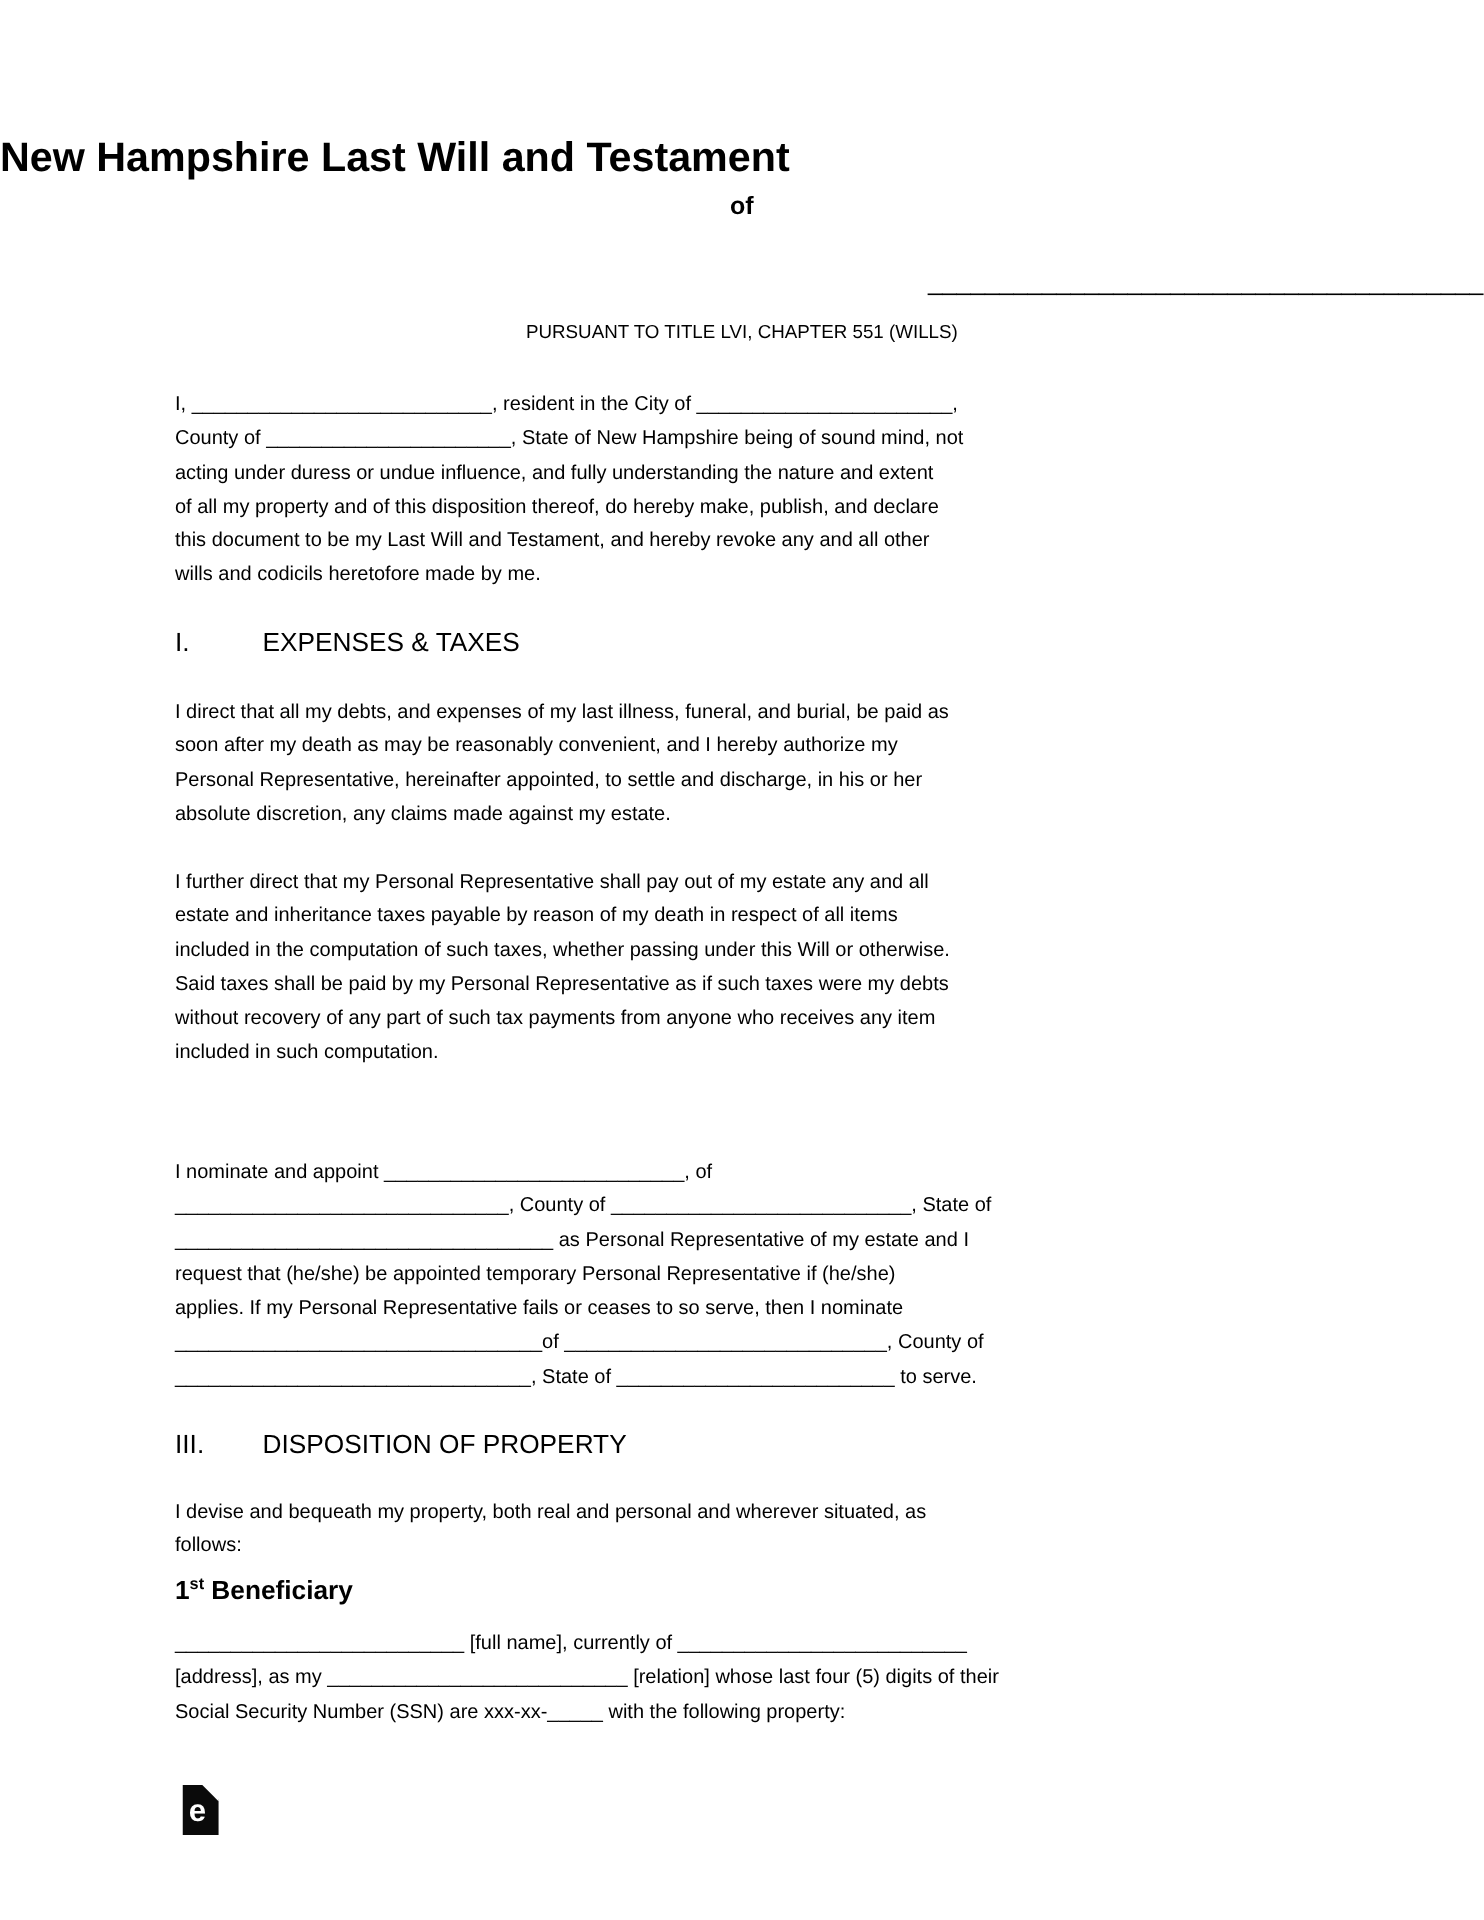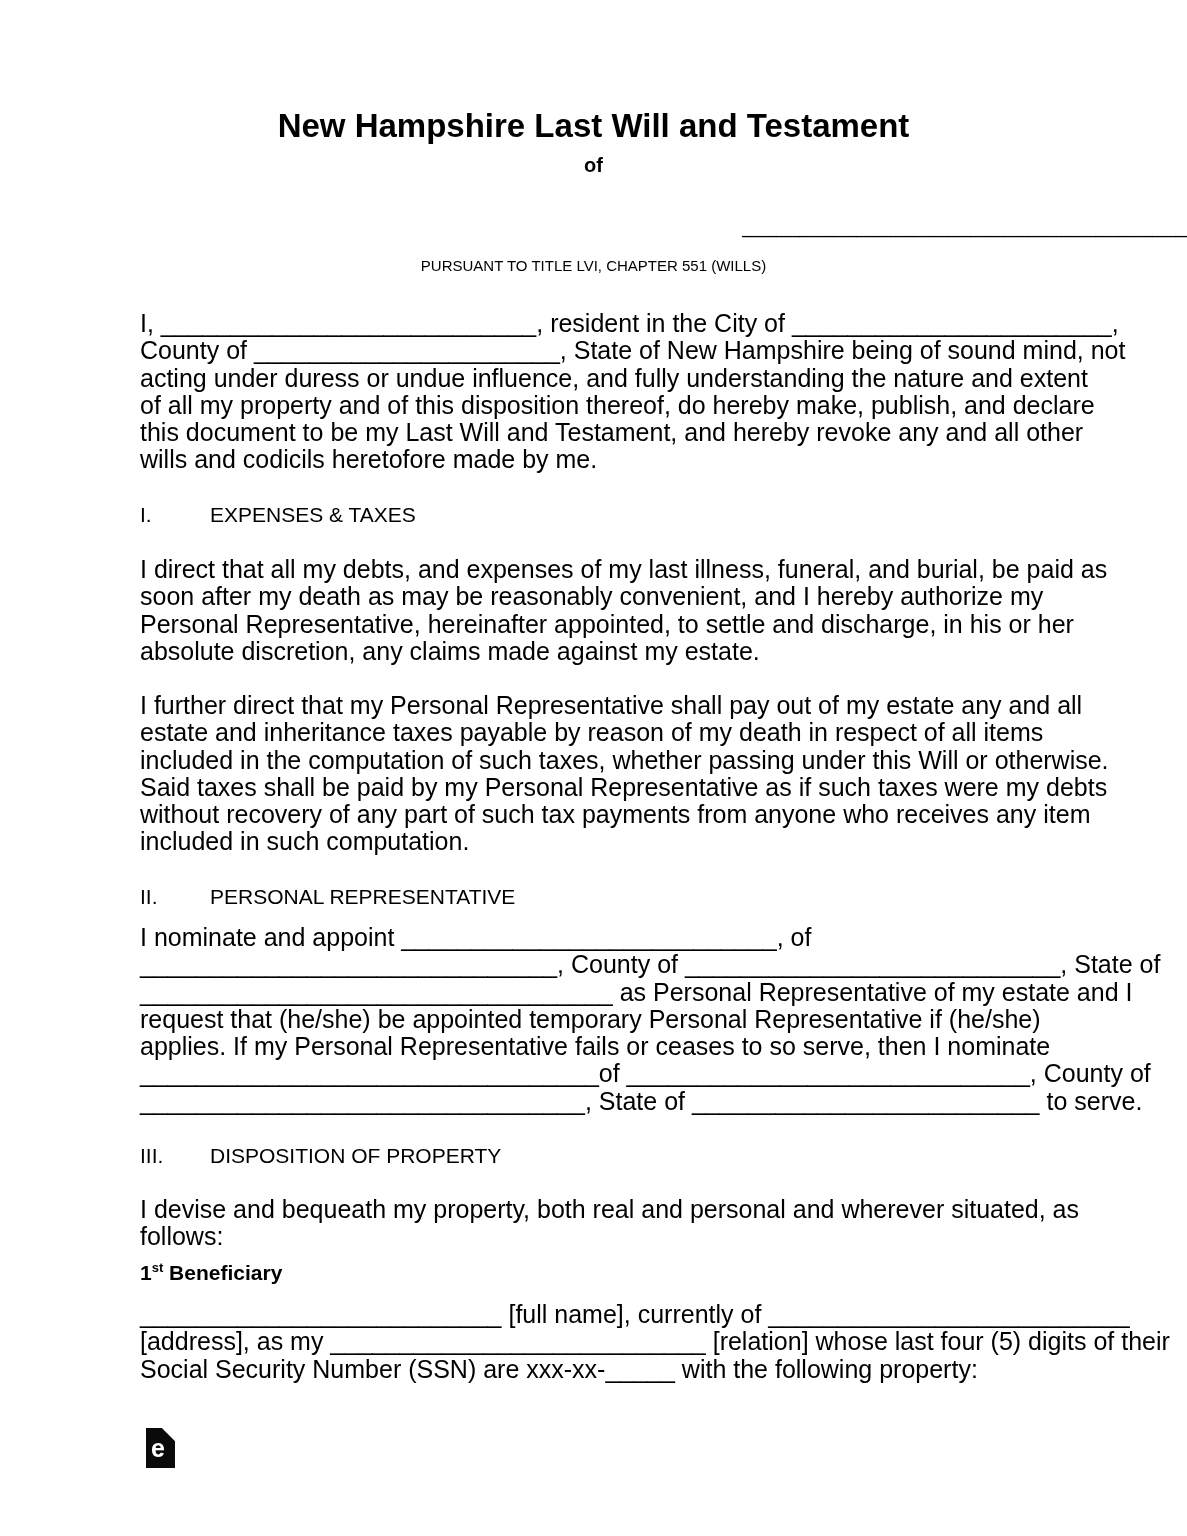--- a/index.html
+++ b/index.html
@@ -6,40 +6,40 @@
   .page {
     position:relative;
     width:1187px; height:1536px;
     background:#ffffff;
     color:#000000;
     font-family:"Liberation Sans","DejaVu Sans",sans-serif;
     overflow:hidden;
   }
   .title {
     position:absolute; top:107px; left:0; width:100%;
-    margin:0; text-align:center;
+    margin:0; text-align:left;
     font-size:33px; line-height:38px; font-weight:bold;
     letter-spacing:0;
   }
   .subtitle-of {
     position:absolute; top:154px; left:0; width:100%;
     text-align:center; font-size:20px; line-height:23px; font-weight:bold;
   }
   .name-line {
     position:absolute; top:212px; left:0; width:100%;
     text-align:right; font-size:20.5px; line-height:27.3px;
     white-space:pre;
   }
   .statute {
     position:absolute; top:252px; left:0; width:100%;
     text-align:center; font-size:15px; line-height:27.3px;
   }
   .para {
     position:absolute; left:140px;
-    font-size:25px; line-height:27.3px;
+    font-size:16px; line-height:27.3px;
     white-space:pre; margin:0;
   }
   .heading {
     position:absolute; left:140px;
     font-size:21px; line-height:27.3px; font-weight:normal;
     white-space:pre;
   }
   .heading .numeral { display:inline-block; width:70px; }
   .bene-heading {
     position:absolute; left:140px;
@@ -80,21 +80,20 @@
 Personal Representative, hereinafter appointed, to settle and discharge, in his or her
 absolute discretion, any claims made against my estate.</div>
 
   <div class="para" style="top:692px">I further direct that my Personal Representative shall pay out of my estate any and all
 estate and inheritance taxes payable by reason of my death in respect of all items
 included in the computation of such taxes, whether passing under this Will or otherwise.
 Said taxes shall be paid by my Personal Representative as if such taxes were my debts
 without recovery of any part of such tax payments from anyone who receives any item
 included in such computation.</div>
 
-  <div class="heading" style="top:883px"><span class="numeral">II.</span><span>PERSONAL REPRESENTATIVE</span></div>
 
   <div class="para" style="top:924px">I nominate and appoint ___________________________, of
 ______________________________, County of ___________________________, State of
 __________________________________ as Personal Representative of my estate and I
 request that (he/she) be appointed temporary Personal Representative if (he/she)
 applies. If my Personal Representative fails or ceases to so serve, then I nominate
 _________________________________of _____________________________, County of
 ________________________________, State of _________________________ to serve.</div>
 
   <div class="heading" style="top:1142px"><span class="numeral">III.</span><span>DISPOSITION OF PROPERTY</span></div>

